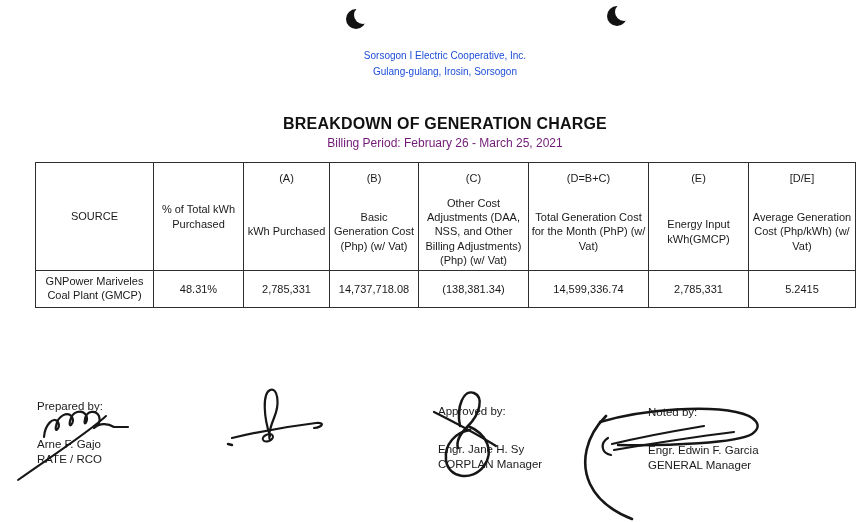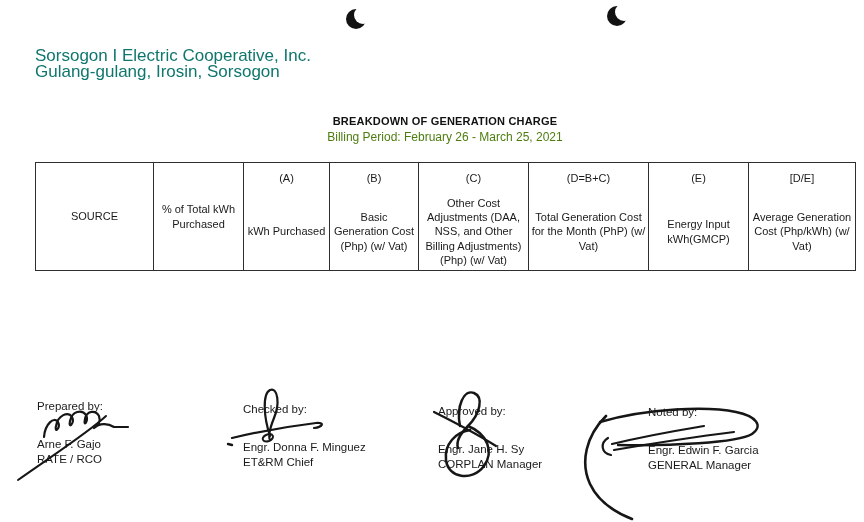--- a/index.html
+++ b/index.html
@@ -3,24 +3,24 @@
 <meta charset="utf-8">
 <style>
   html,body{margin:0;padding:0;background:#fff;}
   body{width:864px;height:522px;font-family:"Liberation Sans",sans-serif;color:#1a1a1a;}
   .page{position:relative;width:864px;height:522px;background:#ffffff;overflow:hidden;}
 
   .punch{position:absolute;}
   .punch.c1{left:346px;top:7px;}
   .punch.c2{left:607px;top:4px;}
 
-  .org-header{position:absolute;left:35px;top:48px;width:820px;font-size:17px;line-height:16px;color:#0f766e;}
+  .org-header{position:absolute;left:35px;top:48px;width:820px;text-align:center;font-size:10px;line-height:16px;color:#1d4ed8;}
   .doc-title-block{position:absolute;left:35px;top:115px;width:820px;text-align:center;}
-  .doc-title{font-size:11px;font-weight:700;letter-spacing:.2px;color:#111;}
-  .billing{font-size:12px;margin-top:3px;color:#4d7c0f;}
+  .doc-title{font-size:16px;font-weight:700;letter-spacing:.2px;color:#111;}
+  .billing{font-size:12px;margin-top:3px;color:#701a75;}
 
   table.gen{position:absolute;left:35px;top:162px;width:820px;border-collapse:collapse;table-layout:fixed;font-size:11px;color:#1a1a1a;}
   table.gen th,table.gen td{border:1px solid #2e2e2e;text-align:center;vertical-align:middle;padding:1px 3px;font-weight:400;}
   table.gen thead tr{height:108px;}
   table.gen thead th{padding:0;}
   .hwrap{display:flex;flex-direction:column;height:106px;}
   .hcode{padding-top:8px;min-height:22px;line-height:13px;flex-shrink:0;}
   .hcode:empty{display:none;}
   .hlabel{flex:1;display:flex;align-items:center;justify-content:center;line-height:1.28;padding:0 2px;}
   tr.r1{height:37px;}
@@ -115,32 +115,37 @@
           </th>
         <th>
             <div class="hwrap">
               <div class="hcode">[D/E]</div>
               <div class="hlabel">Average Generation Cost (Php/kWh) (w/ Vat)</div>
             </div>
           </th>
       </tr>
     </thead>
     <tbody>
+      <tr class="r1">
+        <td class="src">GNPower Mariveles Coal Plant (GMCP)</td>
+        <td>48.31%</td>
+        <td>2,785,331</td>
+        <td>14,737,718.08</td>
+        <td>(138,381.34)</td>
+        <td>14,599,336.74</td>
+        <td>2,785,331</td>
+        <td class="avg">5.2415</td>
+      </tr>
     </tbody>
   </table>
 
   <div class="sig" style="left:37px;top:399px;">
     <div class="cap">Prepared by:</div>
     <div class="name">Arne F. Gajo</div>
     <div class="role">RATE / RCO</div>
-  </div>
-  <div class="sig" style="left:243px;top:402px;">
-    <div class="cap">Checked by:</div>
-    <div class="name">Engr. Donna F. Minguez</div>
-    <div class="role">ET&amp;RM Chief</div>
   </div>
   <div class="sig" style="left:438px;top:404px;">
     <div class="cap">Approved by:</div>
     <div class="name">Engr. Jane H. Sy</div>
     <div class="role">CORPLAN Manager</div>
   </div>
   <div class="sig" style="left:648px;top:405px;">
     <div class="cap">Noted by:</div>
     <div class="name">Engr. Edwin F. Garcia</div>
     <div class="role">GENERAL Manager</div>

